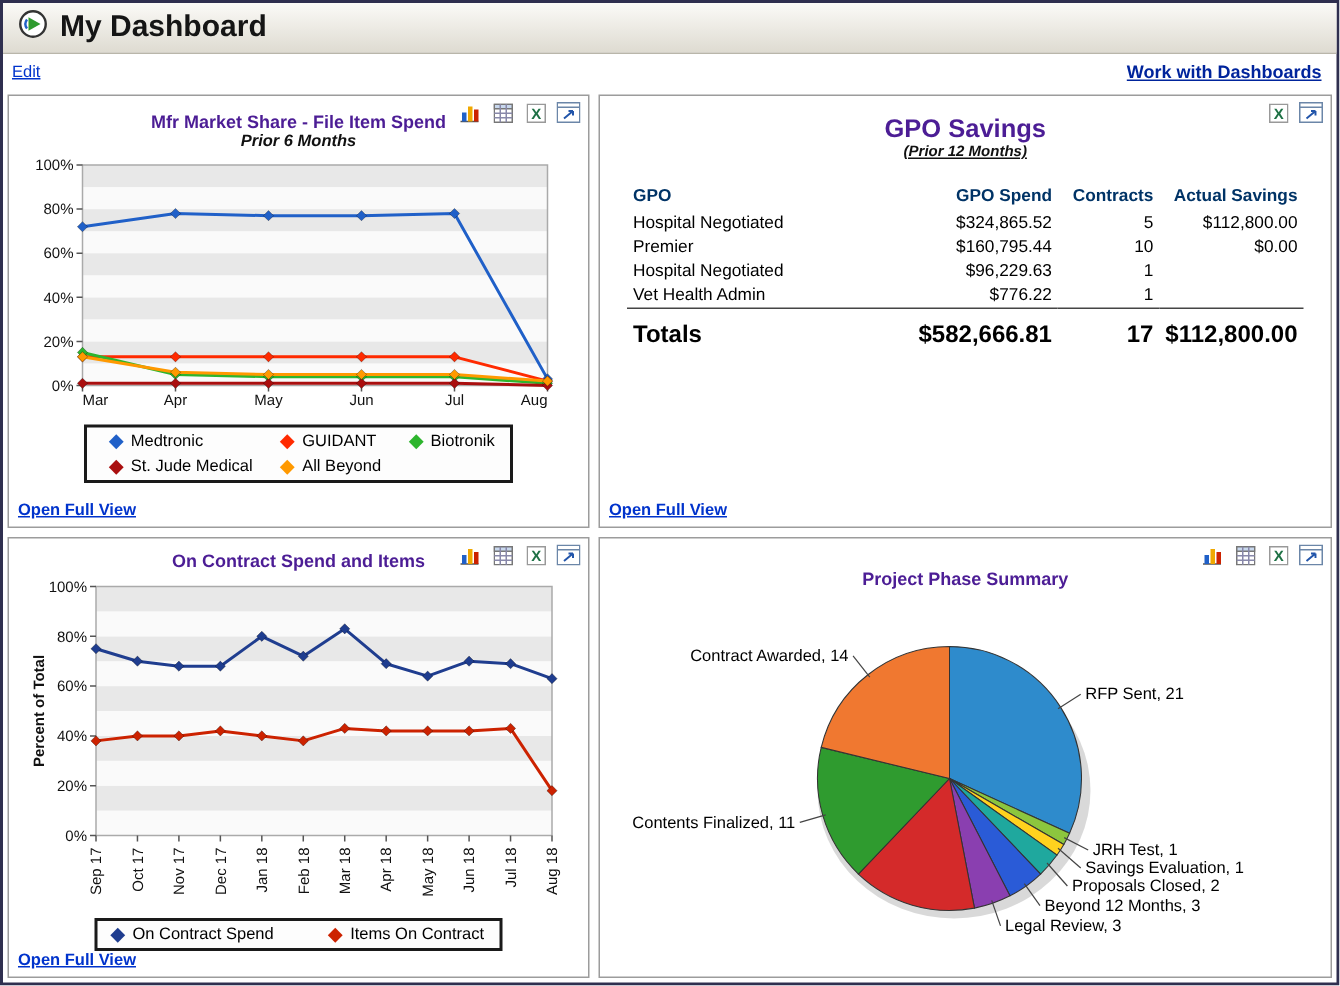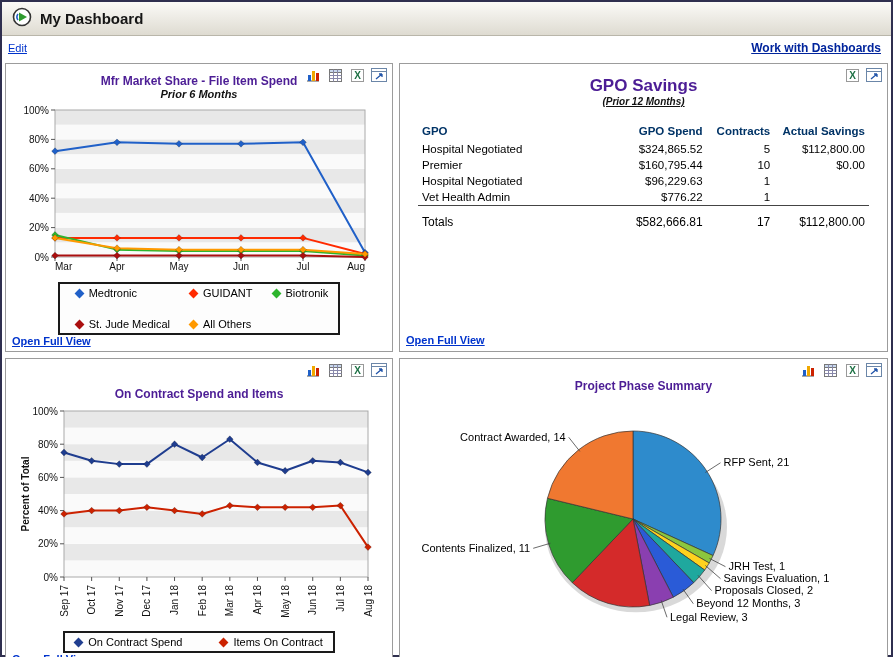--- a/index.html
+++ b/index.html
@@ -16,21 +16,21 @@
     background: #fff;
   }
   
   .titlebar {
     height: 34px; flex: 0 0 34px;
     background: linear-gradient(#fbfaf7, #dedbd1);
     border-bottom: 1px solid #b9b6aa;
     display: flex; align-items: center; gap: 8px;
     padding: 0 10px;
   }
-  .titlebar h1 { font-size: 15px; font-weight: bold; color: #151515; }
+  .titlebar h1 { font-size: 20px; font-weight: bold; color: #151515; }
   .subheader {
     flex: 0 0 24px;
     display: flex; justify-content: space-between; align-items: center;
     padding: 2px 10px 2px 6px;
   }
   a { cursor: pointer; }
   .edit-link { font-size: 11px; color: #0033cc; text-decoration: underline; }
   .work-link { font-size: 12px; font-weight: bold; color: #00249c; text-decoration: underline; }
   
   .grid {
@@ -55,38 +55,38 @@
   }
   .icon-btn { width: 18px; height: 16px; display: flex; align-items: center; justify-content: center; cursor: pointer; }
   .chart-title { text-align: center; font-weight: bold; font-size: 12px; margin-top: 6px; color: #4c1d95; }
   .chart-sub { text-align: center; font-weight: bold; font-style: italic; font-size: 11px; color: #111; }
   .chart { margin: 2px auto 0; }
   .legend {
     border: 2px solid #1a1a1a; background: #fdfdfd;
     margin: 4px auto 0; padding: 3px 10px;
     font-size: 11px; width: fit-content;
   }
-  .legend.grid3 { display: grid; grid-template-columns: auto auto auto; gap: 19px 20px; padding-left: 16px; }
+  .legend.grid3 { display: grid; grid-template-columns: auto auto auto; gap: 5px 20px; padding-left: 16px; }
   .legend.row { display: flex; gap: 38px; }
   .legend-item { display: flex; align-items: center; gap: 6px; white-space: nowrap; }
   .diamond { width: 7px; height: 7px; transform: rotate(45deg); display: inline-block; flex: 0 0 7px; }
   .ofv-link {
     margin-top: auto; align-self: flex-start;
     font-size: 11px; font-weight: bold; color: #0033cc; text-decoration: underline;
   }
   
   .gpo-table { width: calc(100% - 24px); margin: 16px 12px 0; border-collapse: collapse; font-size: 11.5px; color: #000; }
   .gpo-table th { color: #003366; font-weight: bold; text-align: right; vertical-align: bottom; padding: 2px 4px 4px; }
   .gpo-table th:first-child { text-align: left; width: 38%; margin-top: 20px; }
   .gpo-table th:nth-child(2) { width: 26%; }
   .gpo-table th:nth-child(3) { width: 15%; }
   .gpo-table th:last-child { width: 21%; }
   .gpo-table td { text-align: right; padding: 2px 4px; }
   .gpo-table td:first-child { text-align: left; }
-  .gpo-table .totals td { font-weight: normal; border-top: 1px solid #444; padding-top: 9px; font-size: 12px; }
+  .gpo-table .totals td { font-weight: bold; border-top: 1px solid #444; padding-top: 9px; font-size: 16px; }
   svg text { font-family: "Liberation Sans", sans-serif; }
 </style>
 </head>
 <body>
 
 <div class="window">
 
   <div class="titlebar">
     <span>
       <svg width="20" height="20" viewBox="0 0 20 20">
@@ -225,21 +225,21 @@
           <span class="legend-item">
             <span class="diamond" style="background: rgb(45, 181, 45);"></span>
             <span>Biotronik</span>
           </span>
           <span class="legend-item">
             <span class="diamond" style="background: rgb(170, 15, 15);"></span>
             <span>St. Jude Medical</span>
           </span>
           <span class="legend-item">
             <span class="diamond" style="background: rgb(255, 153, 0);"></span>
-            <span>All Others</span>
+            <span>All Beyond</span>
           </span>
         </div>
       <a class="ofv-link">Open Full View</a>
     </section>
 
     <section class="panel">
       <div class="toolbar">
         <span class="icon-btn">
           <svg width="13" height="13" viewBox="0 0 13 13">
               <rect x="0.5" y="0.5" width="12" height="12" fill="#fff" stroke="#999"></rect>
@@ -332,21 +332,21 @@
             </svg>
         </span>
         <span class="icon-btn">
           <svg width="16" height="14" viewBox="0 0 16 14">
               <rect x="0.5" y="0.5" width="15" height="13" fill="#fff" stroke="#6b86a8"></rect>
               <line x1="0.5" y1="3.5" x2="15.5" y2="3.5" stroke="#6b86a8"></line>
               <path d="M5 11 L11 6 M11 6 L8 6 M11 6 L11 9" stroke="#2255aa" stroke-width="1.3" fill="none"></path>
             </svg>
         </span>
       </div>
-      <div class="chart-title" style="margin-top:24px;">On Contract Spend and Items</div>
+      <div class="chart-title" style="margin-top:4px;">On Contract Spend and Items</div>
       <div class="chart"><svg width="362" height="220">
             <rect x="46" y="157.4" width="304" height="16.599999999999994" fill="#fafafa"></rect>
             <rect x="46" y="140.8" width="304" height="16.599999999999994" fill="#e8e8e8"></rect>
             <rect x="46" y="124.19999999999999" width="304" height="16.600000000000023" fill="#fafafa"></rect>
             <rect x="46" y="107.6" width="304" height="16.599999999999994" fill="#e8e8e8"></rect>
             <rect x="46" y="91" width="304" height="16.599999999999994" fill="#fafafa"></rect>
             <rect x="46" y="74.4" width="304" height="16.599999999999994" fill="#e8e8e8"></rect>
             <rect x="46" y="57.800000000000004" width="304" height="16.6" fill="#fafafa"></rect>
             <rect x="46" y="41.199999999999996" width="304" height="16.60000000000001" fill="#e8e8e8"></rect>
             <rect x="46" y="24.599999999999998" width="304" height="16.599999999999998" fill="#fafafa"></rect>

